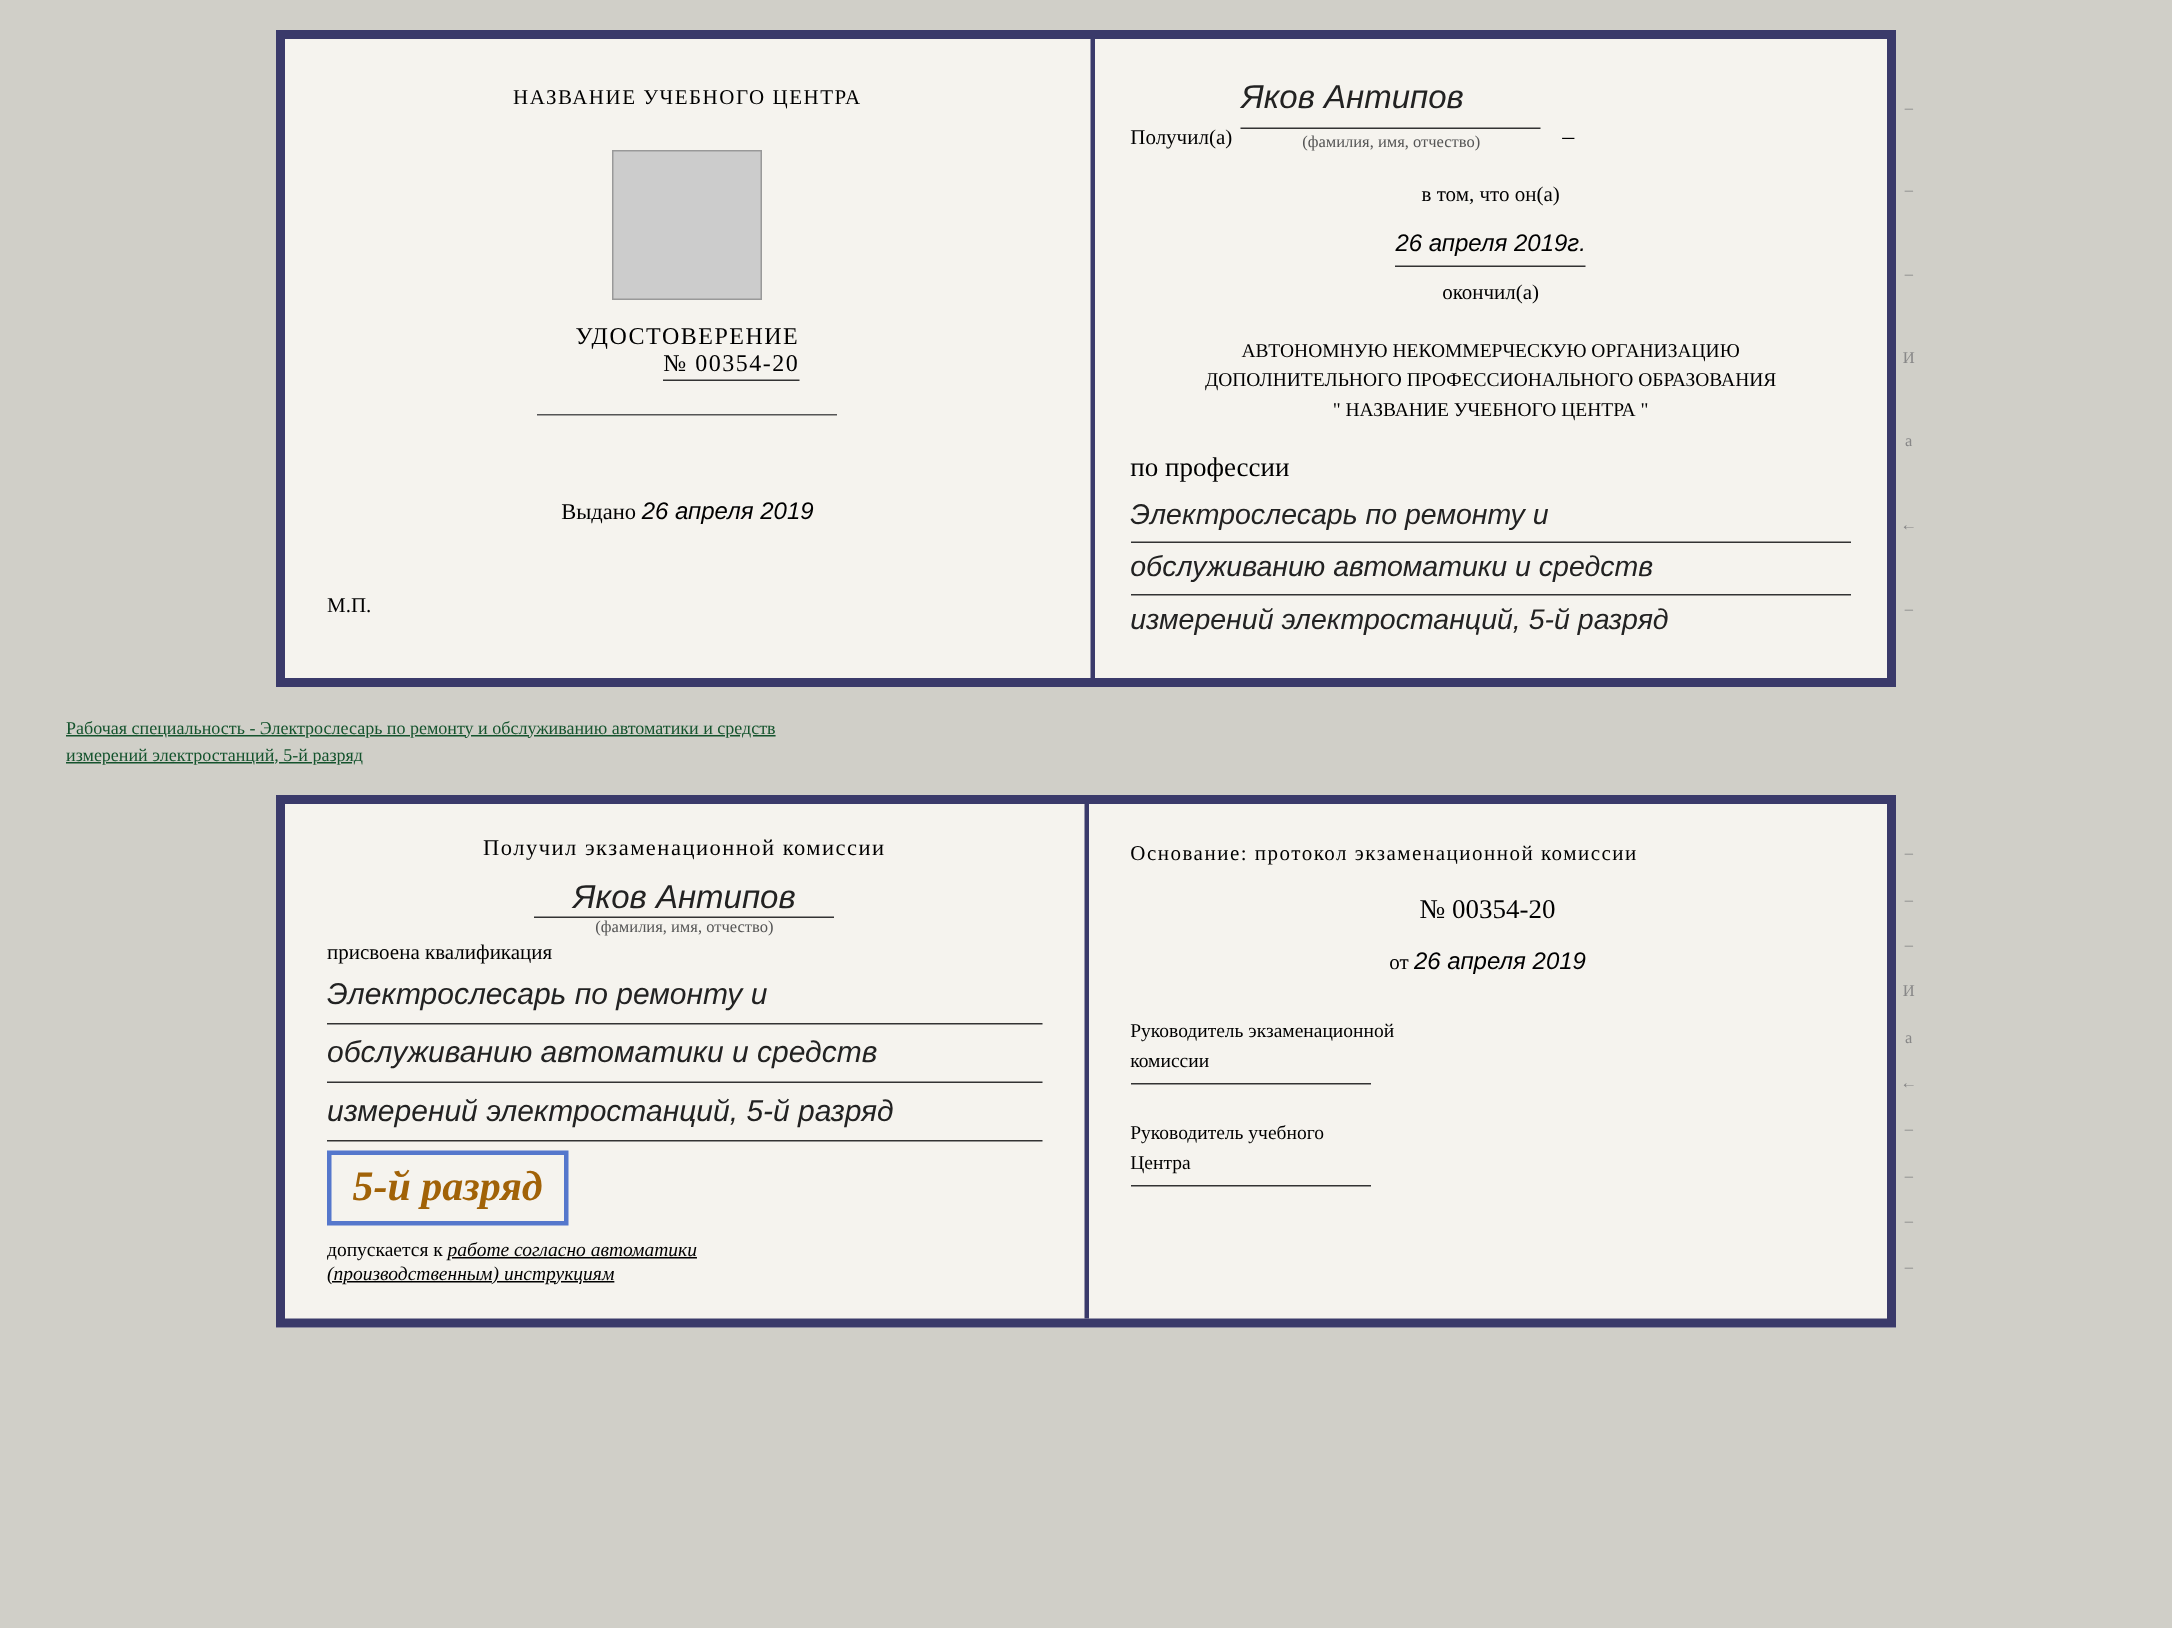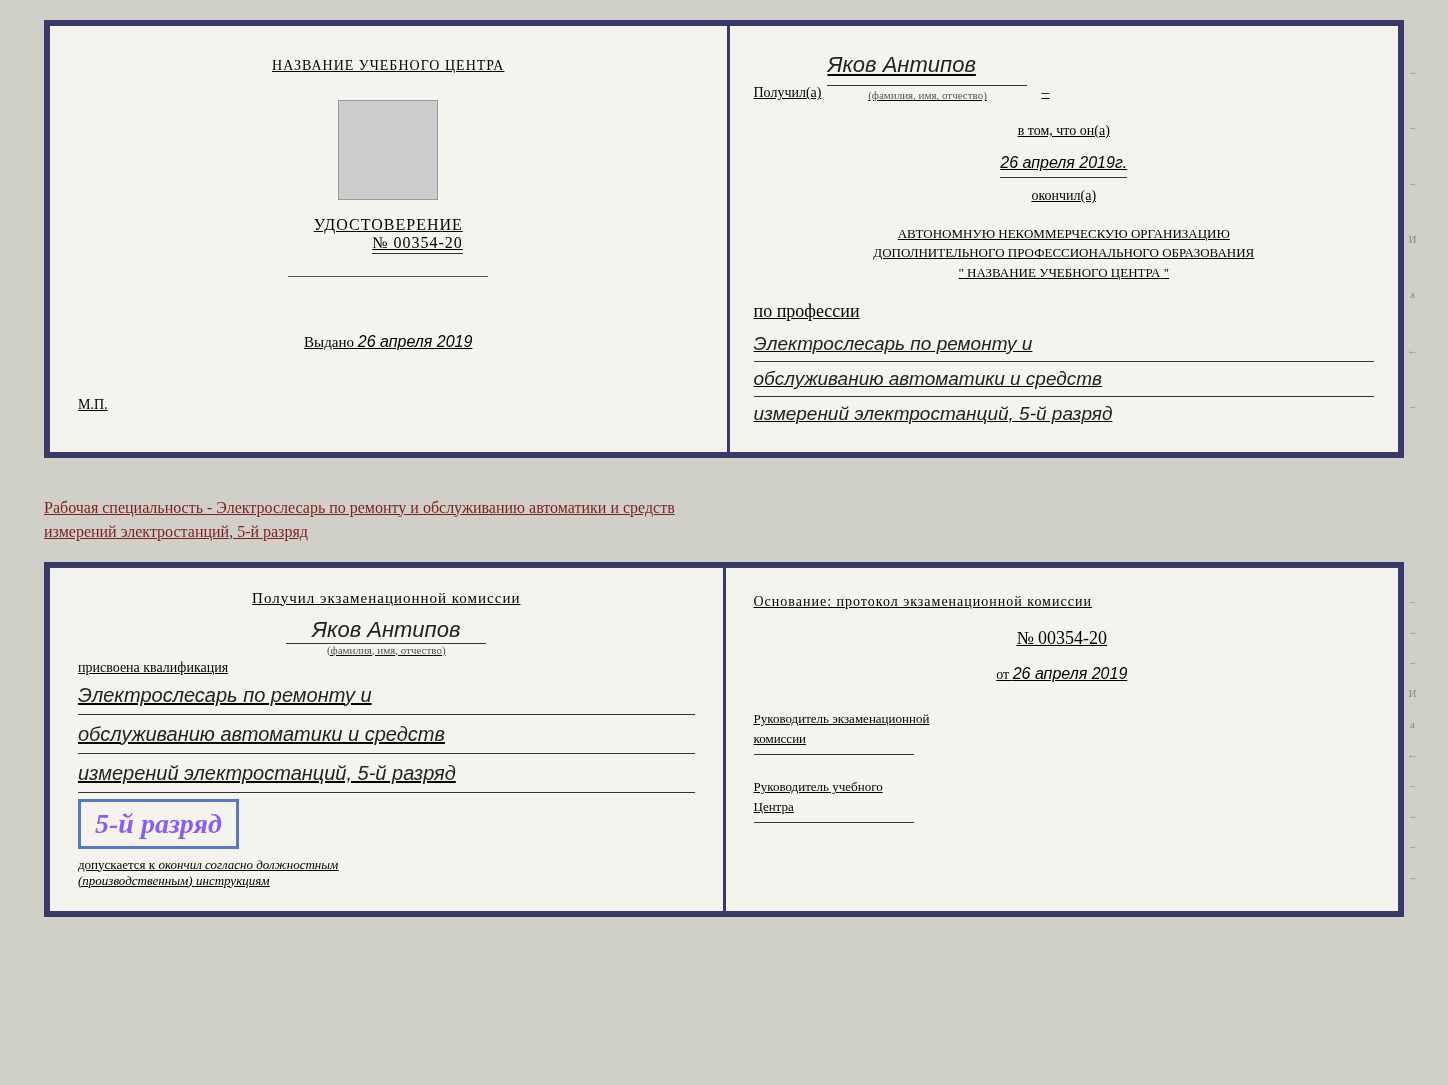--- a/index.html
+++ b/index.html
@@ -10,25 +10,24 @@
       min-height: 1085px;
       display: flex;
       flex-direction: column;
       align-items: center;
       padding: 20px;
       gap: 18px;
     }
 
     .document-pair {
       display: flex;
-      width: 1360px;
+      width: 1080px;
       border: 6px solid #3a3a6a;
       background: #f5f3ee;
       position: relative;
-      text-decoration: underline;
     }
 
     .doc-left, .doc-right {
       flex: 1;
       padding: 24px 28px;
       position: relative;
     }
 
     .doc-left {
       border-right: 3px solid #3a3a6a;
@@ -161,24 +160,23 @@
     }
 
     .underline-text {
       border-bottom: 1px solid #333;
       display: block;
     }
 
     
     .between-docs {
       width: 1360px;
-      font-size: 16px;
-      color: #7f1d1d;
+      font-size: 12px;
+      color: #14532d;
       line-height: 1.5;
-      margin-top: 20px;
     }
 
     .between-docs .underline-specialty {
       text-decoration: underline;
     }
 
     
     .bottom-left {
       padding: 22px 28px;
     }
@@ -213,21 +211,21 @@
       color: #222;
       line-height: 1.9;
     }
 
     .razryad-badge {
       display: inline-block;
       border: 3px solid #5577cc;
       padding: 6px 14px;
       font-size: 28px;
       font-weight: bold;
-      color: #8b5cf6;
+      color: #a16207;
       font-style: italic;
       margin-top: 6px;
       font-family: 'Times New Roman', serif;
     }
 
     .dopuskaetsya {
       font-size: 13px;
       margin-top: 8px;
     }
 
@@ -389,21 +387,21 @@
     <div>
       <span class="qualification-handwritten underline-text">Электрослесарь по ремонту и</span>
       <span class="qualification-handwritten underline-text">обслуживанию автоматики и средств</span>
       <span class="qualification-handwritten underline-text">измерений электростанций, 5-й разряд</span>
     </div>
 
     <div class="razryad-badge">5-й разряд</div>
 
     <div class="dopuskaetsya">
       <span>допускается к</span>
-      <span class="italic-underline">окончил согласно должностным</span><br>
+      <span class="italic-underline">работе согласно автоматики</span><br>
       <span class="italic-underline">(производственным) инструкциям</span>
     </div>
   </div>
 
   <div class="doc-right bottom-right">
     <div class="osnovanie-title">Основание: протокол экзаменационной комиссии</div>
 
     <div class="protocol-number">№ 00354-20</div>
 
     <div class="ot-row">

